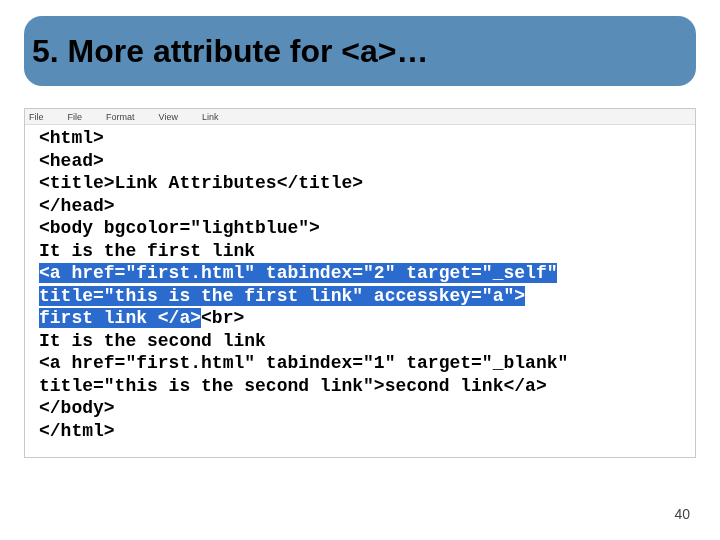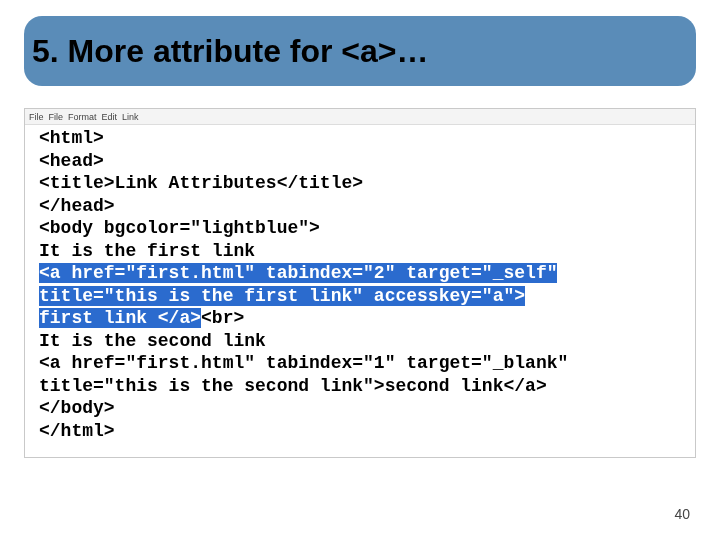--- a/index.html
+++ b/index.html
@@ -73,21 +73,21 @@
   .win-btn.close { background: #e8a0a0; color: #600; }
   .menubar {
     height: 16px;
     background: #f4f4f4;
     border-bottom: 1px solid #ddd;
     display: flex;
     align-items: center;
     padding: 0 4px;
     font-size: 9px;
     color: #444;
-    gap: 5px;
+    gap: 24px;
   }
   .code-area {
     padding: 2px 6px;
     font-family: "Courier New", monospace;
     font-size: 18px;
     font-weight: bold;
     line-height: 1.25;
     color: #000;
     white-space: pre;
     overflow: hidden;
@@ -110,21 +110,21 @@
 
 <div class="banner">
   <span class="banner-text">5. More attribute for &lt;a&gt;…</span>
 </div>
 
 <div class="notepad-window">
   <div class="menubar">
     <span>File</span>
     <span>File</span>
     <span>Format</span>
-    <span>Edit</span>
+    <span>View</span>
     <span>Link</span>
   </div>
   <div class="code-area"><span>&lt;html&gt;</span>
 <span>&lt;head&gt;</span>
 <span>&lt;title&gt;Link Attributes&lt;/title&gt;</span>
 <span>&lt;/head&gt;</span>
 <span>&lt;body bgcolor="lightblue"&gt;</span>
 <span>It is the first link</span>
 <span class="hl">&lt;a href="first.html" tabindex="2" target="_self"</span>
 <span class="hl">title="this is the first link" accesskey="a"&gt;</span>

